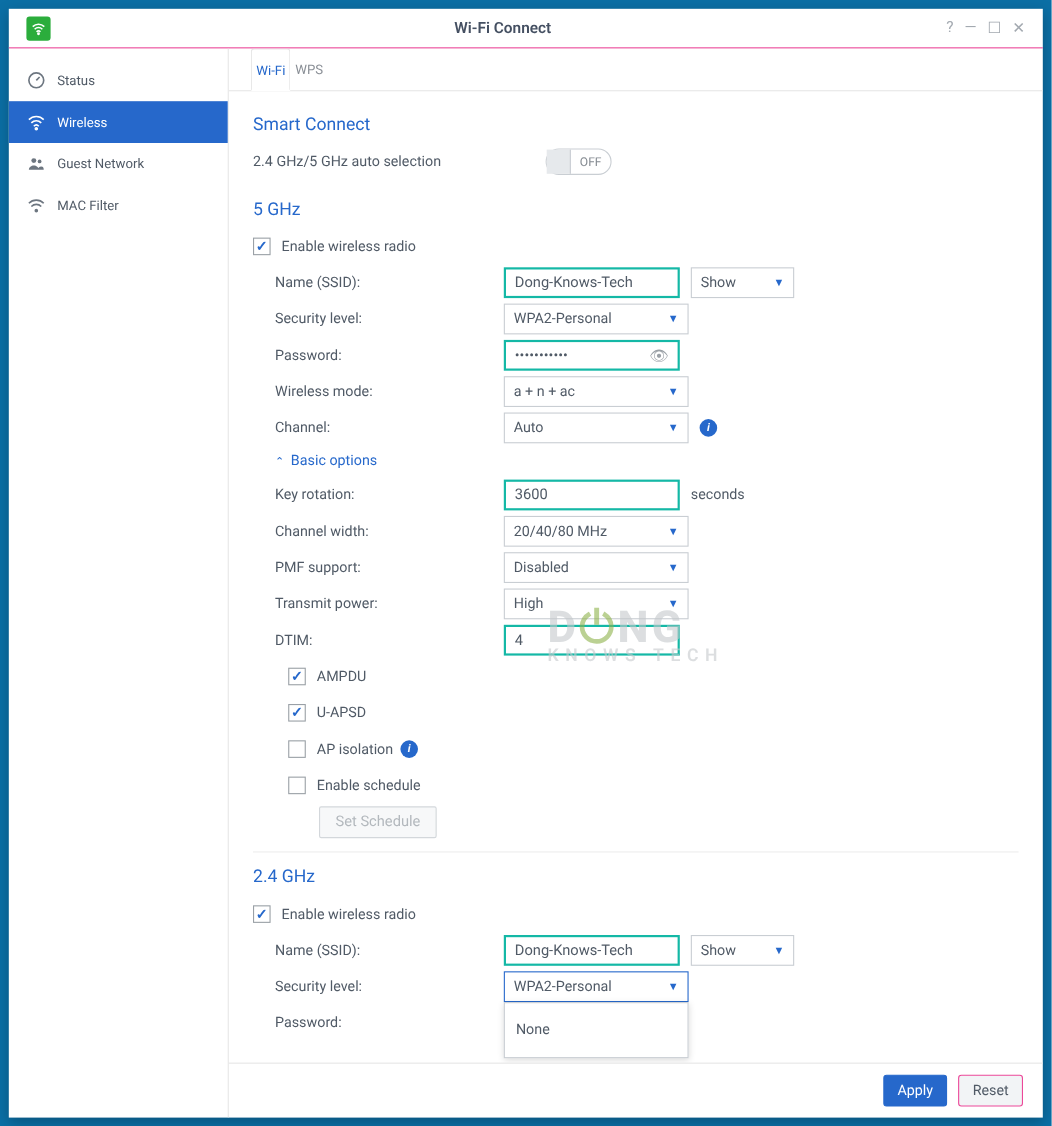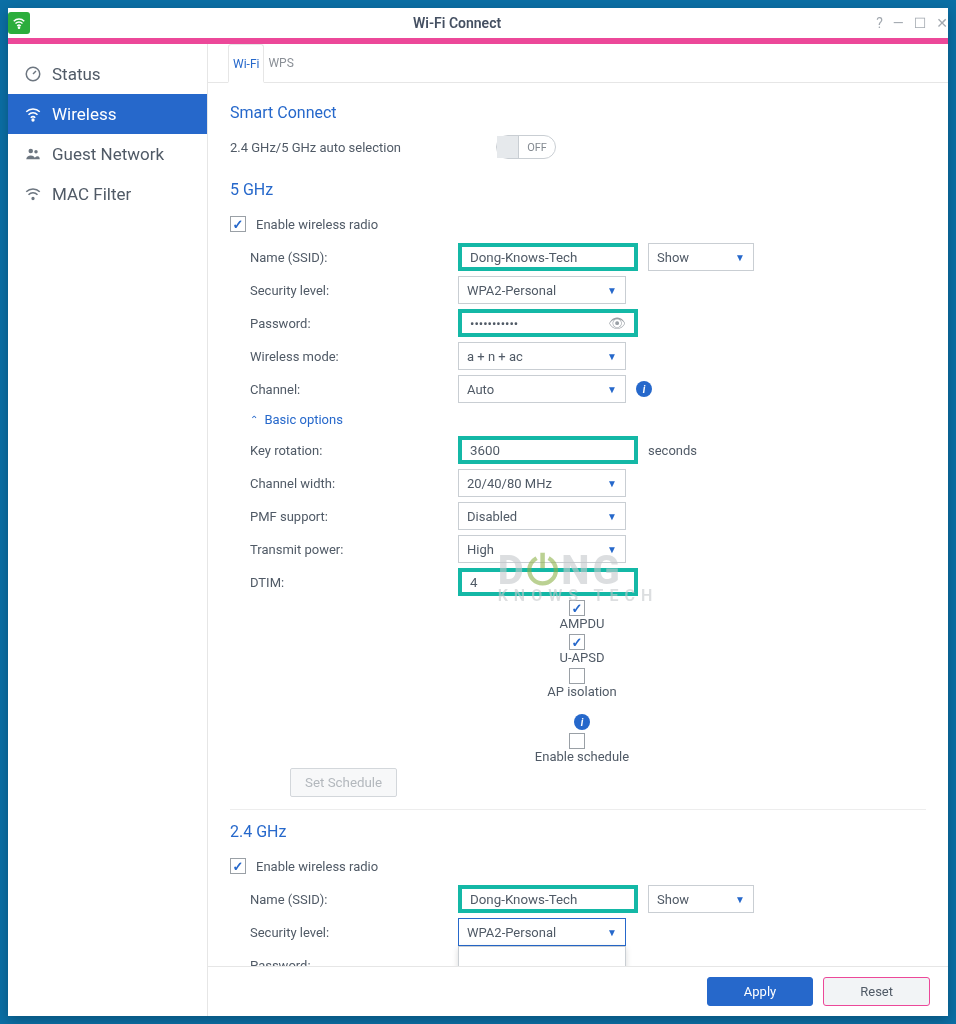--- a/index.html
+++ b/index.html
@@ -1,62 +1,62 @@
 <!DOCTYPE html>
 <html><head>
 <meta charset="utf-8">
 <style>
 * { box-sizing: border-box; margin: 0; padding: 0; font-family: -apple-system, BlinkMacSystemFont, "Segoe UI", Roboto, Arial, sans-serif; }
 body { background: #0b6fa5; padding: 8px; font-size: 13px; color: #505a66; }
 .window { width: 940px; height: 1008px; background: #fff; display: flex; flex-direction: column; box-shadow: 0 4px 12px rgba(0,0,0,0.25); }
-.titlebar { height: 36px; display: flex; align-items: center; padding: 0 0; border-bottom: 6px solid #ec4899; }
+.titlebar { height: 36px; display: flex; align-items: center; padding: 0 16px; border-bottom: 1px solid #ec4899; }
 .titlebar .app-icon { width: 22px; height: 22px; background: #2bad3c; border-radius: 3px; display:flex; align-items:center; justify-content:center; margin-right: 8px; }
 .titlebar .app-icon svg { width:14px; height:14px; }
 .titlebar .title { flex: 1; text-align: center; font-weight: 600; color: #455062; font-size: 14px; }
 .titlebar .winbtns { display: flex; gap: 10px; color: #a3a9b0; }
 .titlebar .winbtns span { cursor: pointer; font-size: 14px; }
 .body { flex: 1; display: flex; overflow: hidden; }
 .sidebar { width: 200px; border-right: 1px solid #e6e6e6; padding-top: 10px; }
-.nav-item { display: flex; align-items: center; gap: 10px; padding: 10px 16px; color: #505a66; cursor: pointer; font-size: 17px; }
+.nav-item { display: flex; align-items: center; gap: 10px; padding: 10px 16px; color: #505a66; cursor: pointer; font-size: 12px; }
 .nav-item.active { background: #2668cb; color: #fff; }
 .nav-item .nicon { width: 18px; height: 18px; display:flex; align-items:center; justify-content:center; }
 .main { flex: 1; display: flex; flex-direction: column; }
 .tabs { display: flex; padding-left: 20px; border-bottom: 1px solid #e6e6e6; position: relative; }
 .tab { padding: 12px 4px 10px; color: #8a8f96; cursor: pointer; font-size: 12px; }
 .tab.active { color: #2668cb; border: 1px solid #e6e6e6; border-bottom: 2px solid #fff; margin-bottom: -1px; background: #fff; border-radius: 3px 3px 0 0; }
 .content { flex: 1; overflow: auto; padding: 14px 22px 8px 22px; position: relative; }
 .section-title { color: #2668cb; font-size: 16px; margin: 6px 0 10px 0; }
 .row { display: flex; align-items: center; min-height: 30px; margin: 3px 0; }
 .lbl { width: 228px; color: #505a66; }
 .lbl.indent1 { padding-left: 20px; }
 .ctl-area { display: flex; align-items: center; gap: 10px; }
 .select { width: 168px; height: 28px; border: 1px solid #c9ced3; background:#fff; display:flex; align-items:center; justify-content:space-between; padding: 0 8px; cursor:pointer; color:#505a66; }
 .select .caret { color:#2668cb; font-size:10px; }
-.select.wide { width: 106px; }
-.input { width: 180px; height: 28px; border: 4px solid #14b8a6; background:#fff; padding: 0 8px; color:#505a66; }
+.select.wide { width: 94px; }
+.input { width: 160px; height: 28px; border: 2px solid #14b8a6; background:#fff; padding: 0 8px; color:#505a66; }
 .eye { color:#9aa0a6; font-size:14px; cursor:pointer; }
 .checkbox { width:16px; height:16px; border:1px solid #9aa0a6; background:#fff; display:inline-flex; align-items:center; justify-content:center; margin-right:10px; cursor:pointer; }
 .checkbox.checked::after { content:"✓"; color:#2668cb; font-size:13px; font-weight:bold; line-height:1; }
 .toggle { width:60px; height:24px; border:1px solid #c9ced3; border-radius:12px; display:flex; align-items:center; cursor:pointer; position:relative; }
 .toggle .knob { width:22px; height:22px; background:#e6e9ec; border-right:1px solid #c9ced3; }
 .toggle .tstate { flex:1; text-align:center; font-size:11px; color:#848a91; }
 .link-toggle { color:#2668cb; cursor:pointer; display:flex; align-items:center; gap:6px; padding-left:20px; margin:8px 0; }
 .link-toggle .chev { font-size:10px; }
 .info-icon { width:16px; height:16px; border-radius:50%; background:#2668cb; color:#fff; display:inline-flex; align-items:center; justify-content:center; font-size:10px; font-weight:bold; font-style:italic; cursor:pointer; }
 .btn-disabled { padding:6px 14px; border:1px solid #d3d7db; background:#f7f8f9; color:#b3b8bd; cursor:not-allowed; border-radius:2px; }
 .footer { border-top:1px solid #e6e6e6; padding:10px 18px; display:flex; justify-content:flex-end; gap:10px; }
-.btn { padding:6px 36px; border-radius:3px; cursor:pointer; font-size:13px; }
+.btn { padding:6px 12px; border-radius:3px; cursor:pointer; font-size:13px; }
 .btn-primary { background:#2668cb; color:#fff; border:1px solid #2668cb; }
 .btn-default { background:#f2f4f6; color:#505a66; border:1px solid #ec4899; }
 .watermark { position:absolute; left:50%; top:495px; transform:translate(-50%,-50%); font-size:40px; font-weight:800; color:#c5c9cc; letter-spacing:3px; opacity:0.6; pointer-events:none; text-align:left; line-height:0.9; }
 .watermark .sub { font-size:16px; letter-spacing:6px; font-weight:600; }
 .dropdown-open { position:absolute; width:168px; border:1px solid #c9ced3; background:#fff; box-shadow:0 2px 6px rgba(0,0,0,0.15); }
 .dropdown-open .opt { padding:17px 10px; cursor:pointer; color:#505a66; }
 hr.sep { border:none; border-top:1px solid #ededed; margin: 12px 0; }
-.ml20 { margin-left:8px;flex-direction:column; }
+.ml20 { margin-left:32px; }
 .ml60 { margin-left:60px; }
 </style>
 </head>
 <body>
 
 <div class="window">
   <div class="titlebar">
     <div class="app-icon">
       <svg viewBox="0 0 24 24" fill="none" stroke="#fff" stroke-width="2.5">
           <path d="M3 9c5-5 13-5 18 0M6 13c3.5-3.5 8.5-3.5 12 0M9 17c1.7-1.7 4.3-1.7 6 0"></path>

